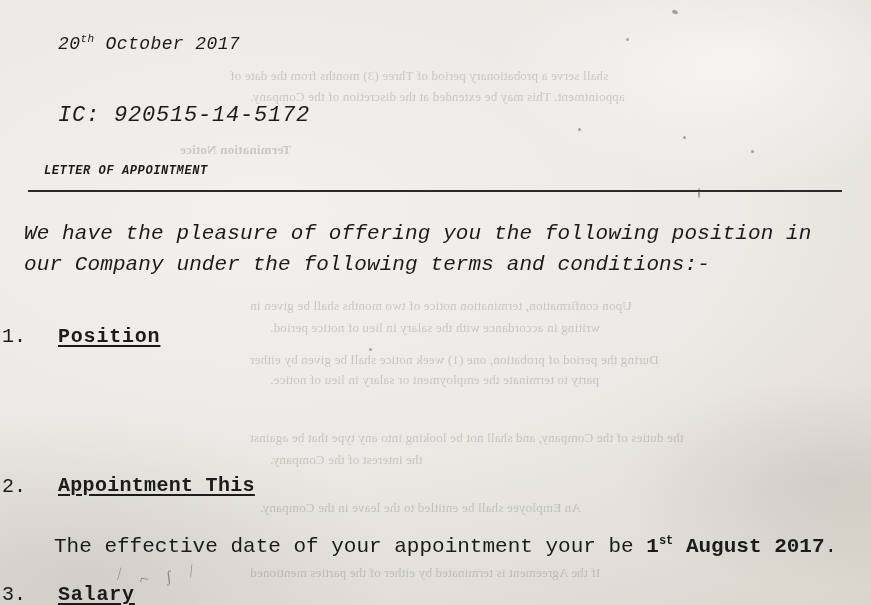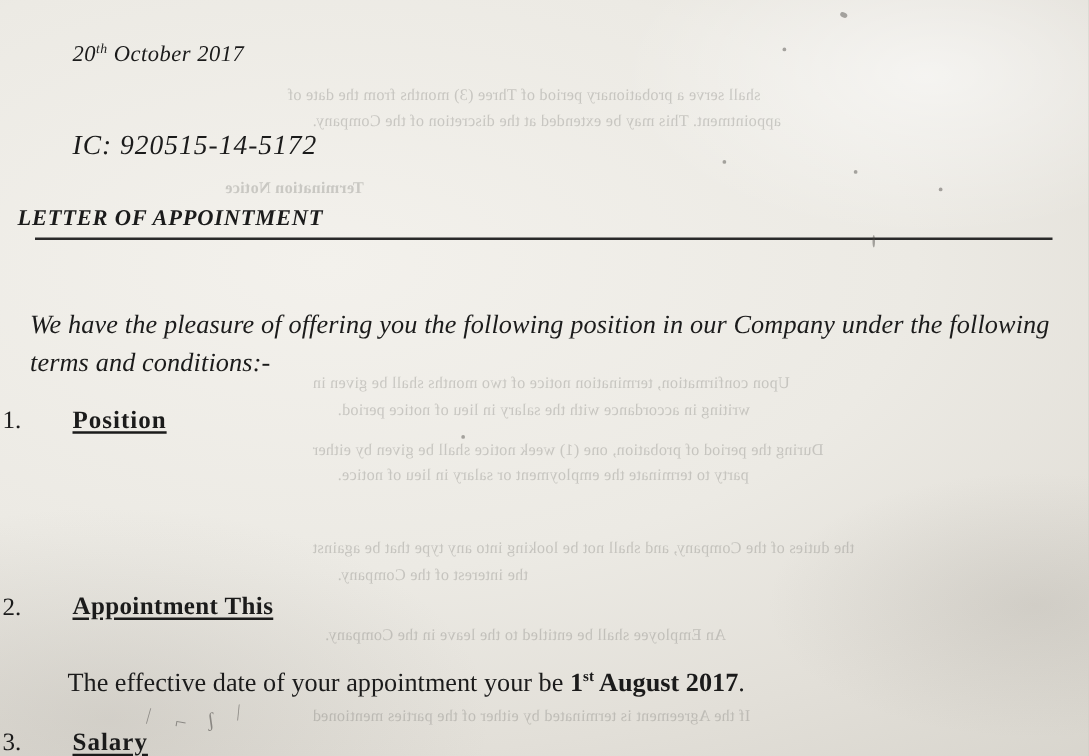--- a/index.html
+++ b/index.html
@@ -46,20 +46,21 @@
     transform: scaleX(-1);
     filter: blur(0.5px);
     pointer-events: none;
     user-select: none;
   }
 
   .doc-text {
     position: absolute;
     color: #1b1b1b;
     white-space: nowrap;
+    font-family: Liberation Mono, monospace;
   }
 
   
   .date {
     left: 58px;
     top: 33px;
     font-size: 18px;
     font-style: italic;
     letter-spacing: 0.4px;
   }
@@ -74,23 +75,23 @@
   }
   .emp-ic {
     left: 58px;
     top: 103px;
     font-size: 22px;
     font-style: italic;
     letter-spacing: 0.8px;
   }
 
   .letter-title {
-    left: 14px;
+    left: 44px;
     top: 164px;
-    font-size: 18px;
+    font-size: 12px;
     font-weight: bold;
     font-style: italic;
     letter-spacing: 0.6px;
   }
   .title-rule {
     position: absolute;
     left: 28px;
     top: 190px;
     width: 814px;
     height: 2px;
@@ -99,21 +100,20 @@
 
   .intro {
     left: 24px;
     top: 218px;
     width: 830px;
     white-space: normal;
     font-size: 21px;
     font-style: italic;
     line-height: 31px;
     letter-spacing: 0.1px;
-    margin-top: 26px;
   }
 
   .num {
     font-size: 20px;
     left: 2px;
   }
   .num-1 { top: 325px; }
   .num-2 { top: 475px; }
   .num-3 { top: 583px; }
 

